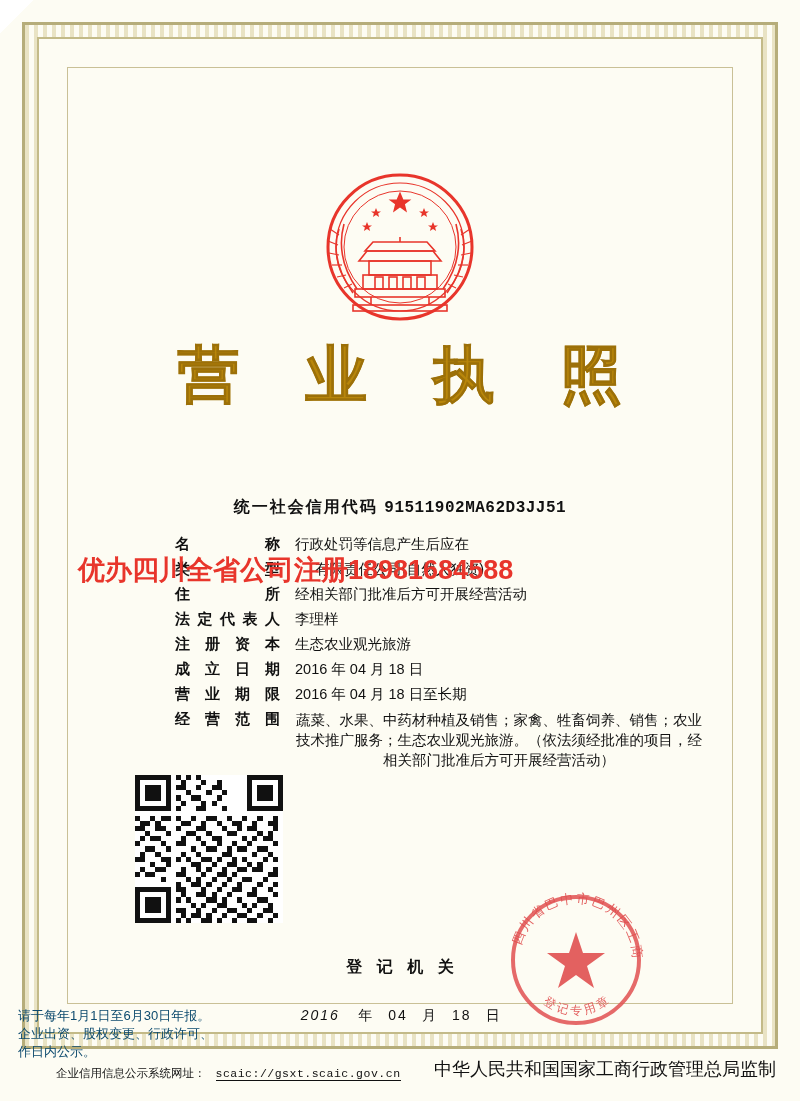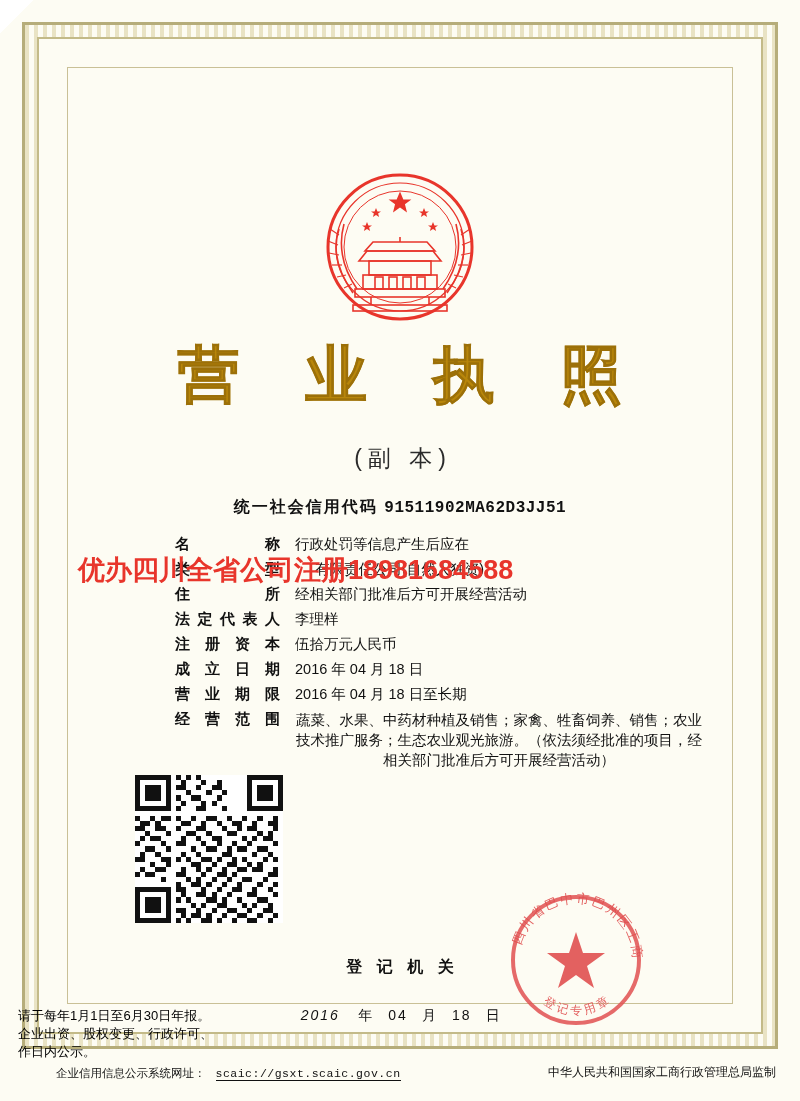--- a/index.html
+++ b/index.html
@@ -144,36 +144,36 @@
   
   .seal{
     position:absolute;right:62px;top:800px;
     width:150px;height:150px;
     z-index:5;
   }
 
   
   .notes{
     position:absolute;left:18px;bottom:40px;
-    font-size:13px;color:#000000;line-height:18px;
+    font-size:13px;color:#0c4a6e;line-height:18px;
   }
   .notes div{white-space:nowrap;}
   .url-line{
     position:absolute;left:56px;bottom:20px;
     font-size:11.5px;color:#111;
   }
   .url-line .u{
     font-family:"Liberation Mono","DejaVu Sans Mono",monospace;
     border-bottom:1px solid #111;
     margin-left:10px;
     letter-spacing:0.5px;
   }
   .issuer{
     position:absolute;right:24px;bottom:20px;
-    font-size:12px;color:#111;
+    font-size:18px;color:#111;
   }
   .corner-fold{
     position:absolute;left:0;top:0;width:34px;height:34px;
     background:linear-gradient(135deg,#ffffff 0 50%,transparent 50%);
   }
 </style>
 </head>
 <body>
 
 <div class="page">
@@ -246,21 +246,20 @@
               <rect x="98" y="108" width="8" height="12"></rect>
               <rect x="36" y="120" width="90" height="8"></rect>
               <line x1="52" y1="128" x2="52" y2="136"></line>
               <line x1="110" y1="128" x2="110" y2="136"></line>
               <rect x="34" y="136" width="94" height="6"></rect>
             </g>
           </svg>
         </div>
 
         <div class="title">营 业 执 照</div>
-        <div class="subtitle">(副 本)</div>
 
         <div class="credit-code">
           <span>统一社会信用代码</span>
           <span class="num">91511902MA62D3JJ51</span>
         </div>
 
         <div class="fields">
           <div class="row">
             <div class="label">名称</div>
             <div class="value">行政处罚等信息产生后应在</div>
@@ -272,21 +271,21 @@
           <div class="row">
             <div class="label">住所</div>
             <div class="value">经相关部门批准后方可开展经营活动</div>
           </div>
           <div class="row">
             <div class="label">法定代表人</div>
             <div class="value">李理样</div>
           </div>
           <div class="row">
             <div class="label">注册资本</div>
-            <div class="value">伍拾万元人民币</div>
+            <div class="value">生态农业观光旅游</div>
           </div>
           <div class="row">
             <div class="label">成立日期</div>
             <div class="value">2016 年 04 月 18 日</div>
           </div>
           <div class="row">
             <div class="label">营业期限</div>
             <div class="value">2016 年 04 月 18 日至长期</div>
           </div>
           <div class="row scope">

